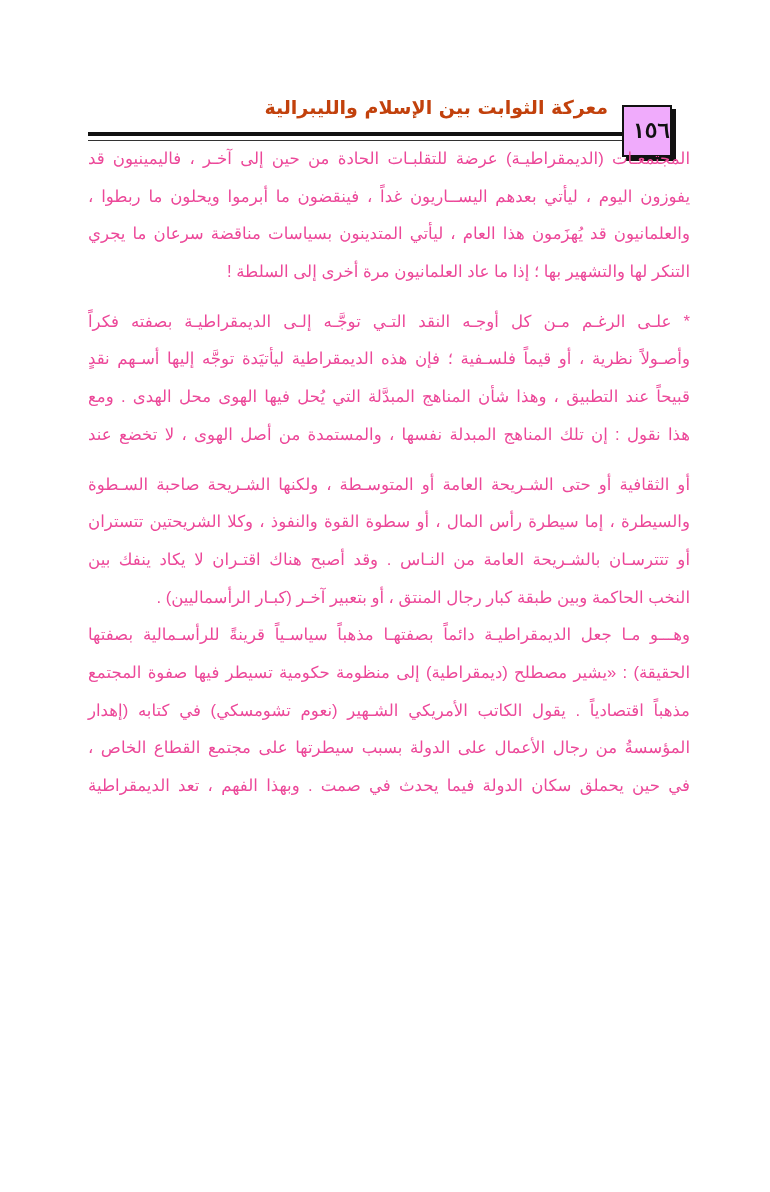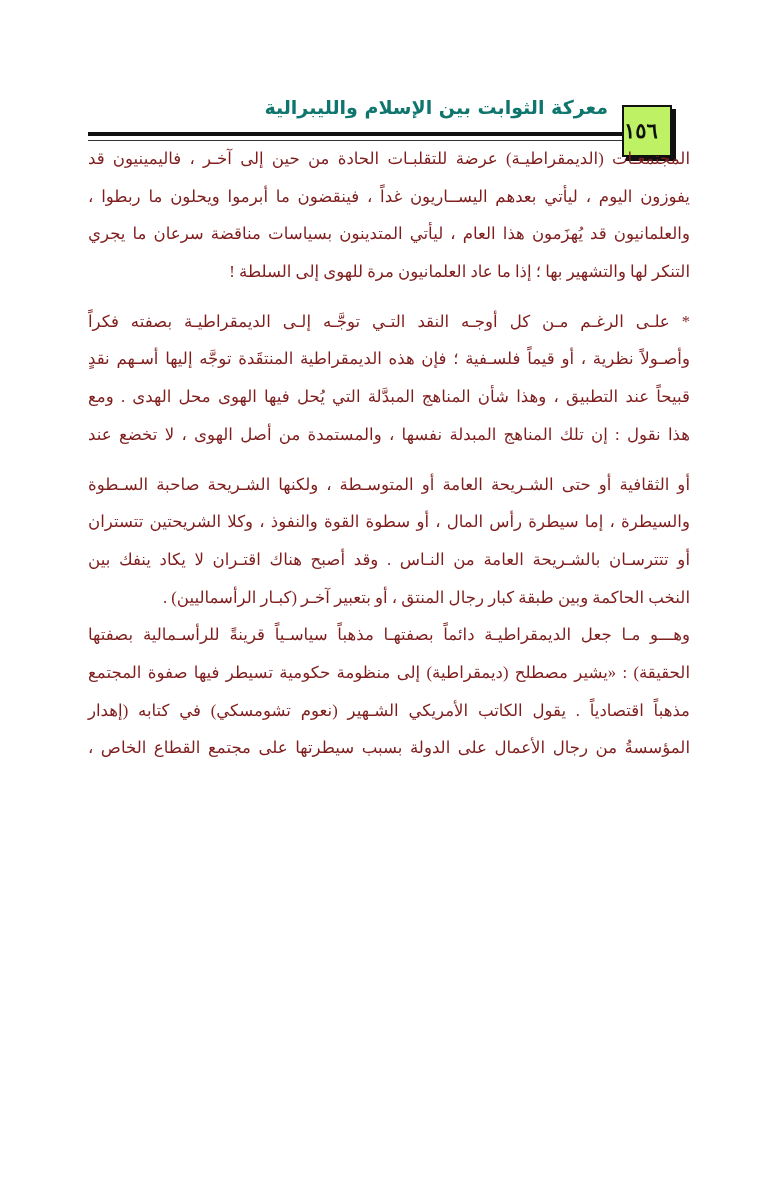--- a/index.html
+++ b/index.html
@@ -1,34 +1,34 @@
 <!DOCTYPE html>
 <html><head>
 <meta charset="utf-8">
 <style>
   html, body { margin: 0; padding: 0; background: #ffffff; }
   body { width: 770px; height: 1192px; position: relative; overflow: hidden; font-family: "DejaVu Serif", serif; color: #111; }
   .header-title {
     position: absolute; top: 96px; left: 88px; width: 520px;
     direction: rtl; text-align: right;
-    font-family: "DejaVu Sans", sans-serif; font-weight: bold; font-size: 19px; color: #0f766e;
+    font-family: "DejaVu Sans", sans-serif; font-weight: bold; font-size: 19px; color: #c2410c;
   }
   .rule-thick { position: absolute; left: 88px; width: 534px; top: 132px; height: 4px; background: #111; }
   .rule-thin { position: absolute; left: 88px; width: 534px; top: 140px; height: 1px; background: #333; }
   .page-box {
     position: absolute; left: 622px; top: 105px; width: 46px; height: 48px;
-    border: 2px solid #111; background: #bef264;
+    border: 2px solid #111; background: #f0abfc;
     box-shadow: 4px 4px 0 #111;
-    display: flex; align-items: center; justify-content: flex-start;
-    font-family: Liberation Serif, serif; font-size: 21px; font-weight: bold; color: #111;
+    display: flex; align-items: center; justify-content: flex-end;
+    font-family: Liberation Mono, monospace; font-size: 21px; font-weight: bold; color: #111;
   }
   .body-text {
     position: absolute; left: 88px; width: 602px; top: 140px;
     direction: rtl;
-    font-family: Liberation Serif, serif; font-size: 16.6px; color: #7f1d1d;
+    font-family: Liberation Sans, sans-serif; font-size: 16.6px; color: #ec4899;
   }
   .para { margin: 0; }
   .line { display: block; height: 37.7px; line-height: 37.7px; text-align: justify; text-align-last: justify; white-space: nowrap; overflow: visible; }
   .line.last { text-align-last: right; }
   .para + .para { margin-top: 12px; }
 </style>
 </head>
 <body>
 
 <div class="header-title">معركة الثوابت بين الإسلام والليبرالية</div>
@@ -36,31 +36,32 @@
 <div class="rule-thin"></div>
 <div class="page-box">
   <span>١٥٦</span>
 </div>
 
 <div class="body-text">
   <div class="para">
     <span class="line">المجتمعـات (الديمقراطيـة) عرضة للتقلبـات الحادة من حين إلى آخـر ، فاليمينيون قد</span>
     <span class="line">يفوزون اليوم ، ليأتي بعدهم اليســاريون غداً ، فينقضون ما أبرموا ويحلون ما ربطوا ،</span>
     <span class="line">والعلمانيون قد يُهزَمون هذا العام ، ليأتي المتدينون بسياسات مناقضة سرعان ما يجري</span>
-    <span class="line last">التنكر لها والتشهير بها ؛ إذا ما عاد العلمانيون مرة للهوى إلى السلطة !</span>
+    <span class="line last">التنكر لها والتشهير بها ؛ إذا ما عاد العلمانيون مرة أخرى إلى السلطة !</span>
   </div>
   <div class="para">
     <span class="line">* علـى الرغـم مـن كل أوجـه النقد التـي توجَّـه إلـى الديمقراطيـة بصفته فكراً</span>
-    <span class="line">وأصـولاً نظرية ، أو قيماً فلسـفية ؛ فإن هذه الديمقراطية المنتقَدة توجَّه إليها أسـهم نقدٍ</span>
+    <span class="line">وأصـولاً نظرية ، أو قيماً فلسـفية ؛ فإن هذه الديمقراطية ليأتيَدة توجَّه إليها أسـهم نقدٍ</span>
     <span class="line">قبيحاً عند التطبيق ، وهذا شأن المناهج المبدَّلة التي يُحل فيها الهوى محل الهدى . ومع</span>
     <span class="line">هذا نقول : إن تلك المناهج المبدلة نفسها ، والمستمدة من أصل الهوى ، لا تخضع عند</span>
   </div>
   <div class="para">
     <span class="line">أو الثقافية أو حتى الشـريحة العامة أو المتوسـطة ، ولكنها الشـريحة صاحبة السـطوة</span>
     <span class="line">والسيطرة ، إما سيطرة رأس المال ، أو سطوة القوة والنفوذ ، وكلا الشريحتين تتستران</span>
     <span class="line">أو تتترسـان بالشـريحة العامة من النـاس . وقد أصبح هناك اقتـران لا يكاد ينفك بين</span>
     <span class="line last">النخب الحاكمة وبين طبقة كبار رجال المنتق ، أو بتعبير آخـر (كبـار الرأسماليين) .</span>
     <span class="line">وهـــو مـا جعل الديمقراطيـة دائماً بصفتهـا مذهباً سياسـياً قرينةً للرأسـمالية بصفتها</span>
     <span class="line">الحقيقة) : «يشير مصطلح (ديمقراطية) إلى منظومة حكومية تسيطر فيها صفوة المجتمع</span>
     <span class="line">مذهباً اقتصادياً . يقول الكاتب الأمريكي الشـهير (نعوم تشومسكي) في كتابه (إهدار</span>
     <span class="line">المؤسسةُ من رجال الأعمال على الدولة بسبب سيطرتها على مجتمع القطاع الخاص ،</span>
+    <span class="line">في حين يحملق سكان الدولة فيما يحدث في صمت . وبهذا الفهم ، تعد الديمقراطية</span>
   </div>
 </div>
 
 </body></html>

